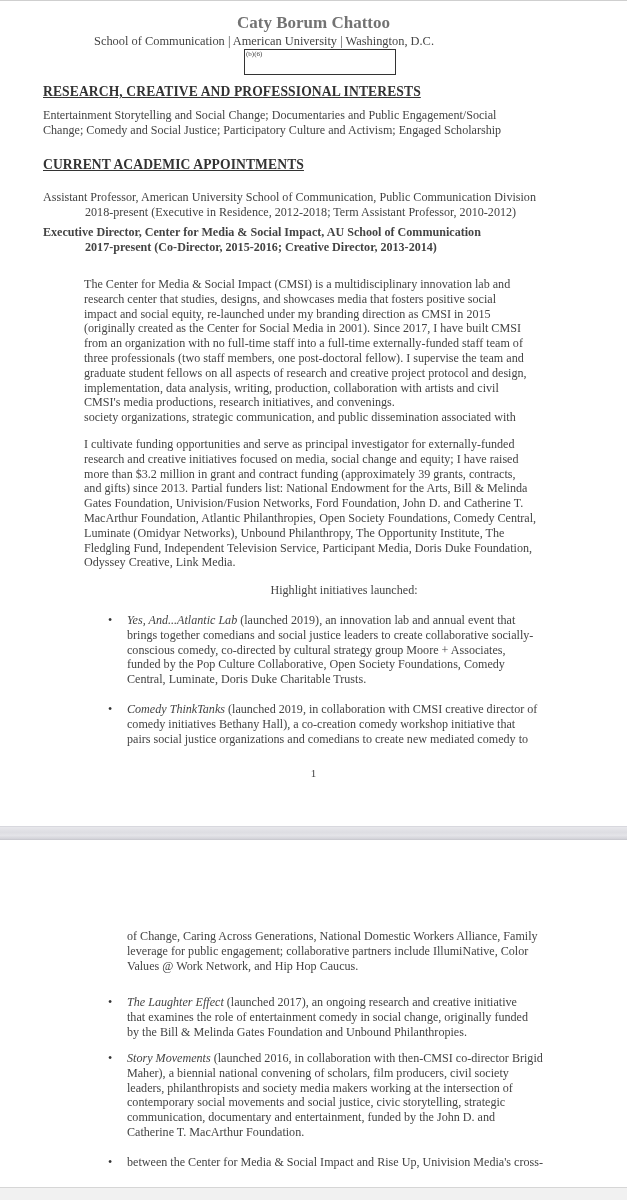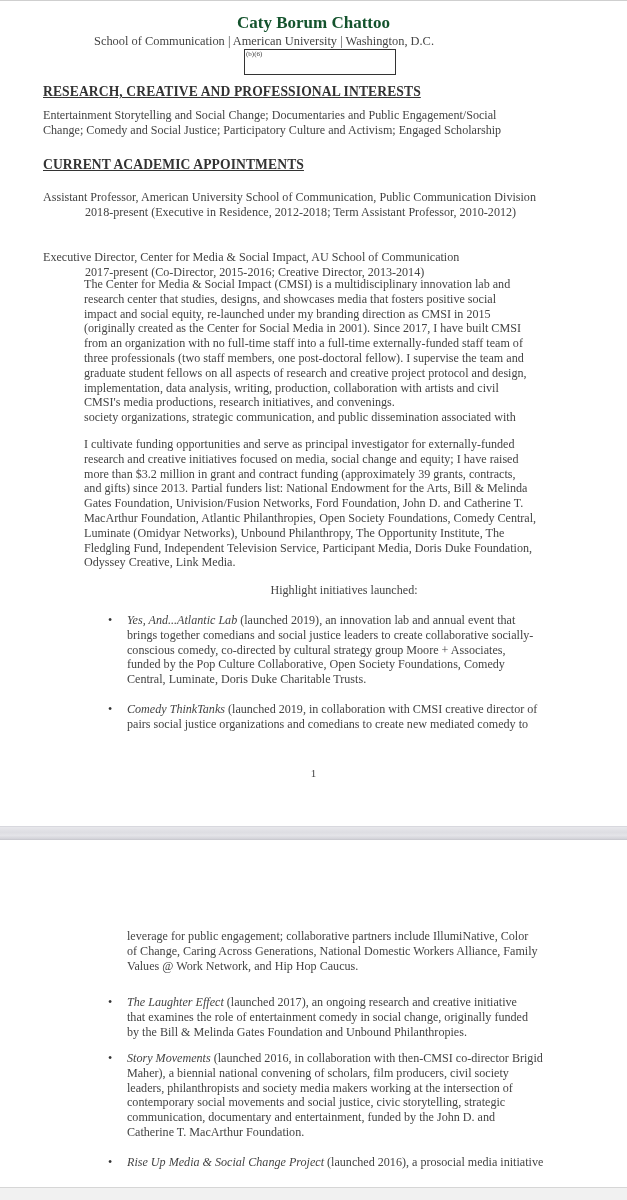--- a/index.html
+++ b/index.html
@@ -23,21 +23,21 @@
     background: linear-gradient(#e8e8ec, #dddde2 45%, #e4e4e8 70%, #d2d2d8);
     border-top: 1px solid #d8d8de; border-bottom: 1px solid #cacad0;
   }
   .bottom-bar {
     position: absolute; left: 0; top: 1187px; width: 627px; height: 13px;
     background: #f1f1f1; border-top: 1px solid #d6d6d6;
   }
   .abs { position: absolute; white-space: nowrap; }
   .name {
     left: 0; width: 627px; text-align: center; top: 12px;
-    font-size: 17px; font-weight: bold; color: #14532d;
+    font-size: 17px; font-weight: bold; color: #737373;
   }
   .subtitle {
     left: 0; width: 528px; text-align: center; top: 33px;
     font-size: 12.4px; color: #444;
   }
   .redact {
     position: absolute; left: 244px; top: 48px; width: 152px; height: 26px;
     border: 1.5px solid #333; box-sizing: border-box;
   }
   .redact span { position: absolute; left: 1px; top: 0px; font-size: 7px; color: #444; }
@@ -72,21 +72,21 @@
     <div>Entertainment Storytelling and Social Change; Documentaries and Public Engagement/Social</div>
     <div>Change; Comedy and Social Justice; Participatory Culture and Activism; Engaged Scholarship</div>
   </div>
 
   <div class="abs heading" style="left:43px; top:156px;">CURRENT ACADEMIC APPOINTMENTS</div>
 
   <div class="abs body" style="left:43px; top:189px;">
     <div>Assistant Professor, American University School of Communication, Public Communication Division</div>
     <div class="ind">2018-present (Executive in Residence, 2012-2018; Term Assistant Professor, 2010-2012)</div>
   </div>
-  <div class="abs body" style="left:43px; top:249px;">
+  <div class="abs body" style="left:43px; top:224px;font-weight:bold;">
     <div>Executive Director, Center for Media &amp; Social Impact, AU School of Communication</div>
     <div class="ind">2017-present (Co-Director, 2015-2016; Creative Director, 2013-2014)</div>
   </div>
 
   <div class="para" style="top:276px;">
     <span class="ln">The Center for Media &amp; Social Impact (CMSI) is a multidisciplinary innovation lab and</span>
     <span class="ln">research center that studies, designs, and showcases media that fosters positive social</span>
     <span class="ln">impact and social equity, re-launched under my branding direction as CMSI in 2015</span>
     <span class="ln">(originally created as the Center for Social Media in 2001). Since 2017, I have built CMSI</span>
     <span class="ln">from an organization with no full-time staff into a full-time externally-funded staff team of</span>
@@ -116,34 +116,35 @@
     <span class="ln"><i>Yes, And...Atlantic Lab</i><span> (launched 2019), an innovation lab and annual event that</span></span>
     <span class="ln">brings together comedians and social justice leaders to create collaborative socially-</span>
     <span class="ln">conscious comedy, co-directed by cultural strategy group Moore + Associates,</span>
     <span class="ln">funded by the Pop Culture Collaborative, Open Society Foundations, Comedy</span>
     <span class="ln">Central, Luminate, Doris Duke Charitable Trusts.</span>
   </div>
 
   <div class="bullet" style="top:701px;">•</div>
   <div class="btext" style="top:701px;">
     <span class="ln"><i>Comedy ThinkTanks</i><span> (launched 2019, in collaboration with CMSI creative director of</span></span>
+    <span class="ln">comedy initiatives Bethany Hall), a co-creation comedy workshop initiative that</span>
     <span class="ln">pairs social justice organizations and comedians to create new mediated comedy to</span>
   </div>
 
   <div class="abs pagenum">1</div>
 </div>
 
 <div class="divider">
     <div class="band"></div>
   </div>
 
 <div class="page page2">
   <div class="btext" style="top:81px;">
+    <span class="ln">of Change, Caring Across Generations, National Domestic Workers Alliance, Family</span>
     <span class="ln">leverage for public engagement; collaborative partners include IllumiNative, Color</span>
-    <span class="ln">of Change, Caring Across Generations, National Domestic Workers Alliance, Family</span>
     <span class="ln">Values @ Work Network, and Hip Hop Caucus.</span>
   </div>
 
   <div class="bullet" style="top:147px;">•</div>
   <div class="btext" style="top:147px;">
     <span class="ln"><i>The Laughter Effect</i><span> (launched 2017), an ongoing research and creative initiative</span></span>
     <span class="ln">that examines the role of entertainment comedy in social change, originally funded</span>
     <span class="ln">by the Bill &amp; Melinda Gates Foundation and Unbound Philanthropies.</span>
   </div>
 
@@ -152,19 +153,18 @@
     <span class="ln"><i>Story Movements</i><span> (launched 2016, in collaboration with then-CMSI co-director Brigid</span></span>
     <span class="ln">Maher), a biennial national convening of scholars, film producers, civil society</span>
     <span class="ln">leaders, philanthropists and society media makers working at the intersection of</span>
     <span class="ln">contemporary social movements and social justice, civic storytelling, strategic</span>
     <span class="ln">communication, documentary and entertainment, funded by the John D. and</span>
     <span class="ln">Catherine T. MacArthur Foundation.</span>
   </div>
 
   <div class="bullet" style="top:307px;">•</div>
   <div class="btext" style="top:307px;">
-    <span class="ln"><i>Rise Up Media &amp; Social Change Project</i><span> (launched 2016), a prosocial media initiative</span></span>
     <span class="ln">between the Center for Media &amp; Social Impact and Rise Up, Univision Media's cross-</span>
 
   </div>
 </div>
 
 <div class="bottom-bar"></div>
 
 </body></html>

